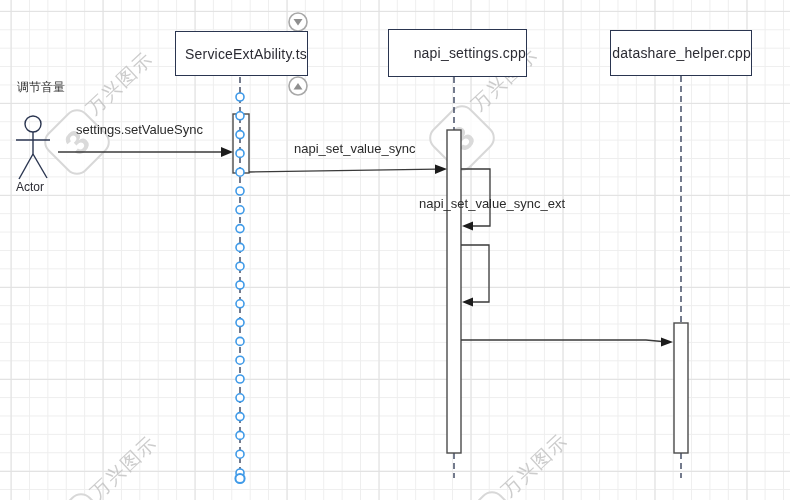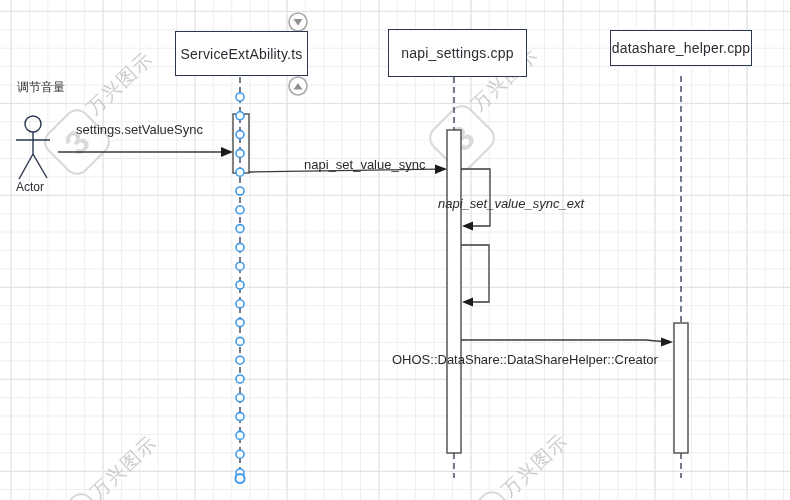--- a/index.html
+++ b/index.html
@@ -16,21 +16,21 @@
       linear-gradient(to bottom,#e1e1e1 1px,transparent 1px),
       linear-gradient(to right,#eeeeee 1px,transparent 1px),
       linear-gradient(to bottom,#eeeeee 1px,transparent 1px);
     background-size:92px 92px,92px 92px,18.4px 18.4px,18.4px 18.4px;
     background-position:10.6px 10.9px,10.6px 10.9px,10.6px 10.9px,10.6px 10.9px;
   }
   .overlay-svg{position:absolute;left:0;top:0;}
   .lifeline-box{
     position:absolute;box-sizing:border-box;
     border:1.5px solid #2a3550;background:#ffffff;
-    display:flex;align-items:center;justify-content:center;
+    display:flex;align-items:center;justify-content:flex-end;
     font-size:14px;color:#2c2c34;letter-spacing:.2px;
   }
   .msg-label{
     position:absolute;font-size:13px;color:#2b2b2b;white-space:nowrap;
   }
   .note-label{
     position:absolute;left:17px;top:79px;font-size:12px;color:#333333;white-space:nowrap;
   }
   .actor-label{
     position:absolute;left:16px;top:180px;font-size:12px;color:#2c2c34;white-space:nowrap;
@@ -151,25 +151,24 @@
       <polygon points="293.5,89.5 302.5,89.5 298,83" fill="#8f8f8f"></polygon>
     </g>
   </svg>
 
   <div class="lifeline-box" style="left:175px;top:31px;width:133px;height:45px;">
     <span>ServiceExtAbility.ts</span>
   </div>
   <div class="lifeline-box" style="left:388px;top:29px;width:139px;height:48px;">
     <span>napi_settings.cpp</span>
   </div>
-  <div class="lifeline-box" style="left:610px;top:30px;width:142px;height:36px;">
+  <div class="lifeline-box" style="left:610px;top:30px;width:142px;height:46px;">
     <span>datashare_helper.cpp</span>
   </div>
 
   <div class="note-label">调节音量</div>
   <div class="actor-label">Actor</div>
 
   <div class="msg-label" style="left:76px;top:122px;">settings.setValueSync</div>
-  <div class="msg-label" style="left:304px;top:141px;margin-top:16px;">napi_set_value_sync</div>
-  <div class="msg-label" style="left:438px;top:196px;font-style:italic;">napi_set_value_sync_ext</div>
-  <div class="msg-label" style="left:392px;top:352px;">OHOS::DataShare::DataShareHelper::Creator</div>
+  <div class="msg-label" style="left:294px;top:141px;">napi_set_value_sync</div>
+  <div class="msg-label" style="left:419px;top:196px;">napi_set_value_sync_ext</div>
 
 </div>
 
 </body></html>

